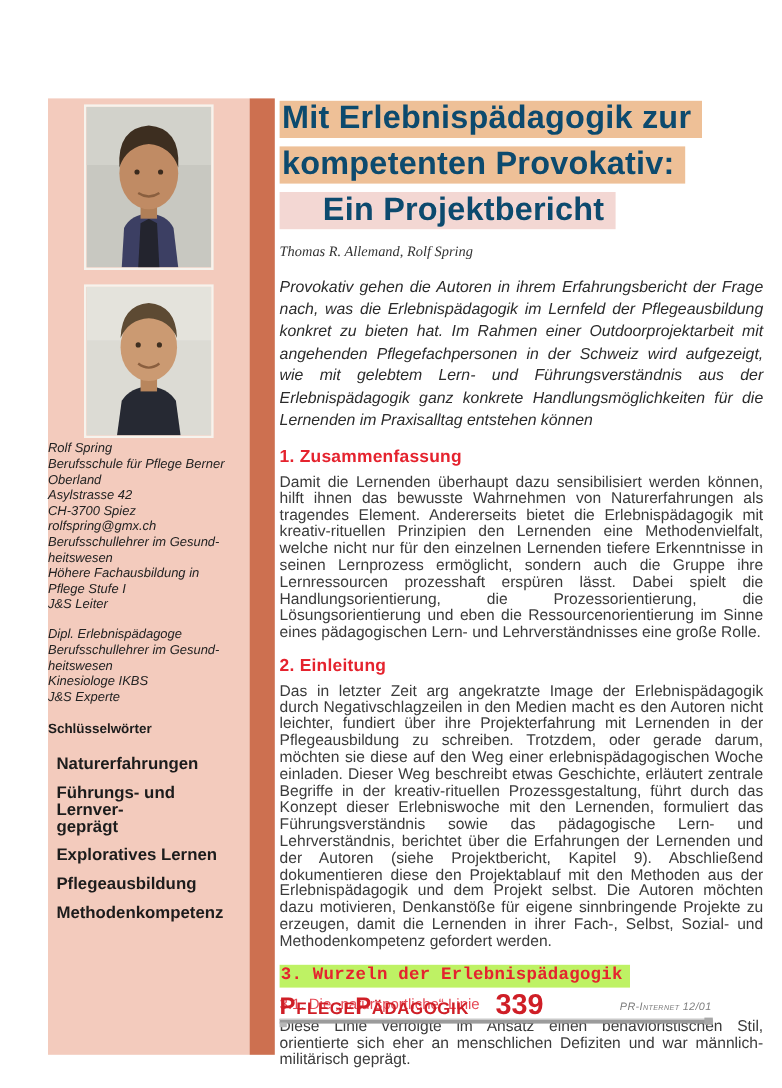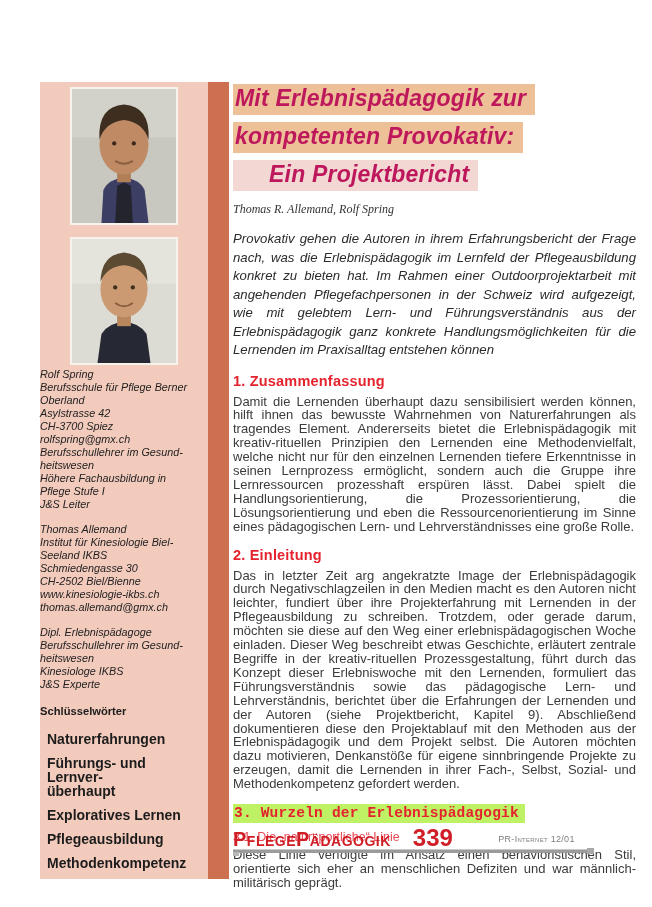--- a/index.html
+++ b/index.html
@@ -20,21 +20,21 @@
     font-size:10.8px;line-height:13px;color:#222222;
   }
   .author-block{
     font-style:italic;font-weight:500;white-space:pre-line;margin:0 0 12px 0;
   }
   .author-block.b3{margin-bottom:14px;}
   .kw-heading{font-weight:bold;font-size:11.2px;margin:14px 0 14px 0;color:#1c1c1c;}
   .keyword{font-weight:bold;font-size:14px;line-height:14px;margin:0 0 10px 7px;white-space:pre-line;color:#1c1c1c;}
   
   .main{position:absolute;left:233px;top:84px;width:403px;color:#3b3b3b;}
-  .title{margin:0 0 0 0;font-size:23px;line-height:27px;font-weight:800;color:#be185d;letter-spacing:0.2px;font-style:italic;}
+  .title{margin:0 0 0 0;font-size:27px;line-height:27px;font-weight:800;color:#0c4a6e;letter-spacing:0.2px;}
   .title .tline{display:inline-block;background:#eec097;padding:1px 9px 3px 2px;margin:0 0 7px 0;}
   .title .tline.alt{background:#f3d7d3;padding-left:36px;}
   .byline{font-style:italic;font-size:12px;color:#333333;margin:4px 0 0 0;font-family:Liberation Serif, serif;}
   .abstract{
     font-style:italic;font-size:13.2px;line-height:18.5px;color:#2b2b2b;
     text-align:justify;margin:13px 0 0 0;
   }
   .sec-heading{
     font-size:14.5px;font-weight:bold;color:#e5232e;margin:13px 0 6px 0;letter-spacing:0.2px;
   }
@@ -43,22 +43,22 @@
     font-size:13px;line-height:13.9px;text-align:justify;margin:0;color:#3b3b3b;
   }
   .sub-heading{
     font-size:12.5px;font-weight:500;color:#e64a56;margin:9px 0 4px 0;
   }
   
   .footer-brand{position:absolute;left:233px;top:824px;color:#cf1e26;white-space:nowrap;}
   .footer-journal{font-variant:small-caps;font-weight:bold;font-size:20px;letter-spacing:0.5px;}
   .footer-page{font-weight:bold;font-size:24px;margin-left:22px;}
   .footer-issue{
-    position:absolute;left:480px;top:834px;width:113px;text-align:center;
-    font-size:9px;color:#7d7d7d;font-variant:small-caps;letter-spacing:0.3px;
+    position:absolute;left:480px;top:834px;width:113px;text-align:right;
+    font-size:9px;color:#7d7d7d;font-variant:small-caps;letter-spacing:0.3px;font-style:italic;
   }
   .footer-rule{
     position:absolute;left:233px;top:849px;width:361px;height:3px;
     background:#9b9b9b;border-top:1px solid #c9c9c9;
   }
   .footer-rule::before{content:"";position:absolute;left:0;top:2px;width:6px;height:4px;background:#b7b7b7;}
   .footer-rule::after{content:"";position:absolute;right:0;top:-2px;width:7px;height:6px;background:#a8a8a8;}
 </style>
 </head>
 <body>
@@ -102,36 +102,29 @@
 Berufsschule für Pflege Berner
 Oberland
 Asylstrasse 42
 CH-3700 Spiez
 rolfspring@gmx.ch
 Berufsschullehrer im Gesund-
 heitswesen
 Höhere Fachausbildung in
 Pflege Stufe I
 J&amp;S Leiter</div>
-    <div class="author-block">Thomas Allemand
-Institut für Kinesiologie Biel-
-Seeland IKBS
-Schmiedengasse 30
-CH-2502 Biel/Bienne
-www.kinesiologie-ikbs.ch
-thomas.allemand@gmx.ch</div>
     <div class="author-block b3">Dipl. Erlebnispädagoge
 Berufsschullehrer im Gesund-
 heitswesen
 Kinesiologe IKBS
 J&amp;S Experte</div>
     <div class="kw-heading">Schlüsselwörter</div>
     <div class="keyword">Naturerfahrungen</div>
     <div class="keyword">Führungs- und Lernver-
-überhaupt</div>
+geprägt</div>
     <div class="keyword">Exploratives Lernen</div>
     <div class="keyword">Pflegeausbildung</div>
     <div class="keyword">Methodenkompetenz</div>
   </div>
 
   <div class="main">
     <h1 class="title">
       <span class="tline">Mit Erlebnispädagogik zur</span><br>
       <span class="tline">kompetenten Provokativ:</span><br>
       <span class="tline alt">Ein Projektbericht</span>

